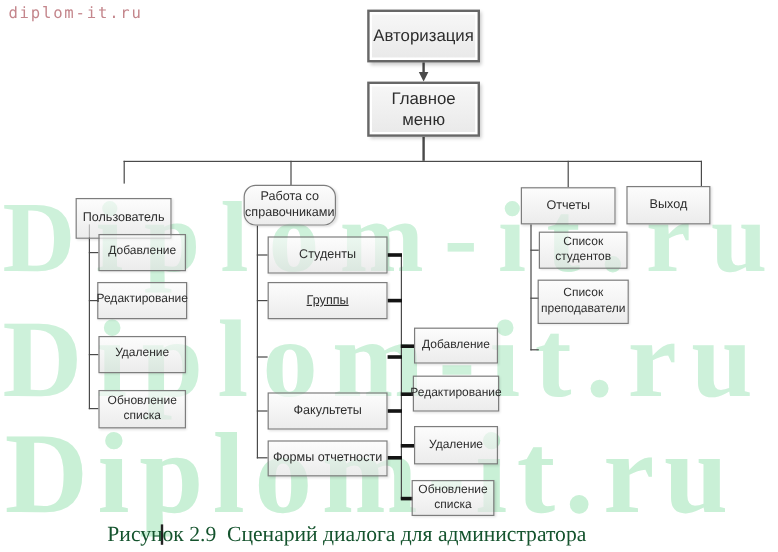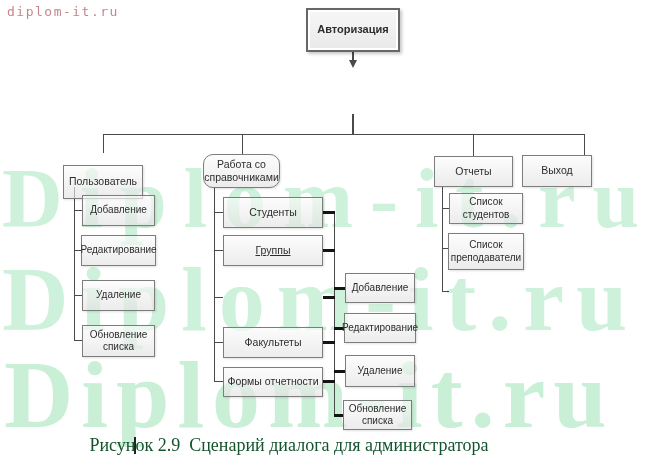--- a/index.html
+++ b/index.html
@@ -17,21 +17,21 @@
   .arrow{position:absolute;z-index:1;width:0;height:0;
          border-left:4.5px solid transparent;border-right:4.5px solid transparent;
          border-top:8px solid #4a4a4a;}
   
   .box{position:absolute;z-index:2;box-sizing:border-box;border:1px solid #7d7d7d;
        background:linear-gradient(180deg,rgba(251,251,251,.66),rgba(226,226,226,.66));
        display:flex;align-items:center;justify-content:center;text-align:center;
        font-size:10.5px;line-height:1.25;color:#2d2d2d;
        box-shadow:1px 1px 2px rgba(0,0,0,.12);padding:1px 2px;}
   .sm{font-size:10px;}
-  .top{border:2px solid #676767;font-size:11px;font-weight:700;
+  .top{border:2px solid #676767;font-size:14px;font-weight:400;
        background:linear-gradient(180deg,#f7f7f7,#e9e9e9);
        box-shadow:inset 0 0 0 2px #ffffff,2px 2px 3px rgba(0,0,0,.22);}
   
   .caption{position:absolute;z-index:3;left:0;top:435px;width:552px;padding-left:26px;
            box-sizing:border-box;text-align:center;font-family:"Liberation Serif",serif;
            font-size:18px;color:#14532d;white-space:pre;}
   .cursor{position:absolute;z-index:3;left:134px;top:437px;width:1.5px;height:17px;background:#222;}
 </style>
 </head>
 <body>
@@ -75,20 +75,21 @@
   <div class="ln thk thkh" style="left:334px;top:327px;width:11px;"></div>
   <div class="ln thk thkh" style="left:334px;top:370px;width:11px;"></div>
   <div class="ln thk thkh" style="left:334px;top:414px;width:10px;"></div>
 
   <div class="ln lnv" style="left:442px;top:187px;height:105px;"></div>
   <div class="ln lnh" style="left:442px;top:208px;width:7px;"></div>
   <div class="ln lnh" style="left:442px;top:248px;width:7px;"></div>
   <div class="ln lnh" style="left:442px;top:291px;width:7px;"></div>
 
   <div class="box top" style="left:306px;top:8px;width:94px;height:44px;">Авторизация</div>
+  <div class="box top" style="left:306px;top:68px;width:94px;height:46px;">Главное меню</div>
 
   <div class="box" style="left:63px;top:153px;width:80px;height:34px;margin-top:12px;">Пользователь</div>
   <div class="box" style="left:203px;top:154px;width:77px;height:34px;border-radius:10px;">Работа со справочниками</div>
   <div class="box" style="left:434px;top:156px;width:79px;height:31px;">Отчеты</div>
   <div class="box" style="left:522px;top:155px;width:70px;height:32px;">Выход</div>
 
   <div class="box sm" style="left:82px;top:195px;width:73px;height:31px;">Добавление</div>
   <div class="box sm" style="left:81px;top:235px;width:75px;height:31px;">Редактирование</div>
   <div class="box sm" style="left:82px;top:280px;width:73px;height:31px;">Удаление</div>
   <div class="box sm" style="left:82px;top:325px;width:73px;height:32px;">Обновление списка</div>

